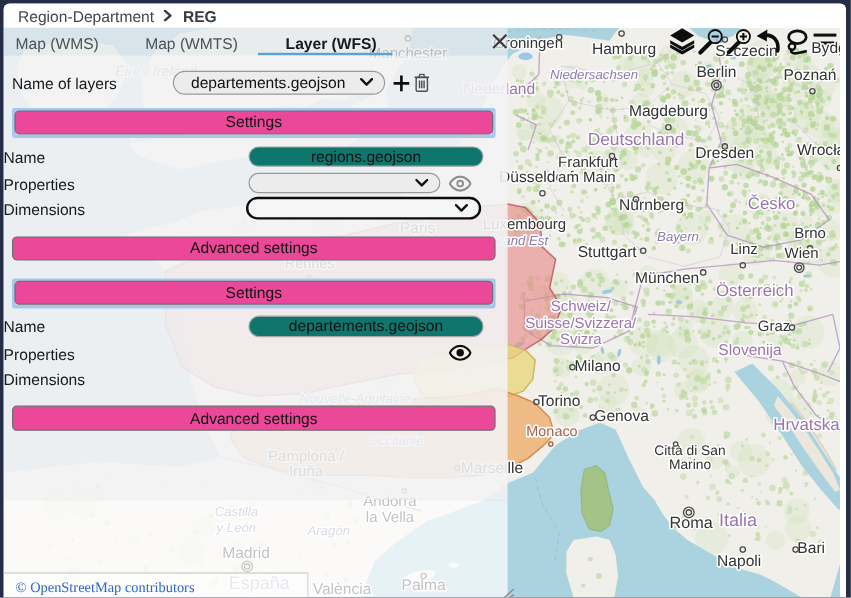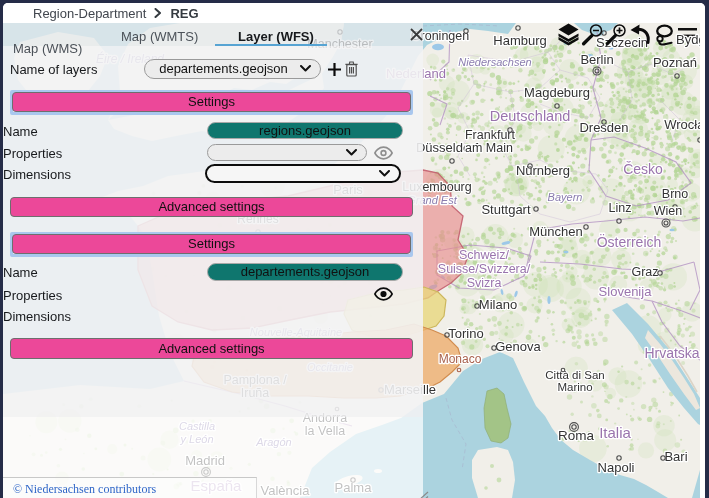--- a/index.html
+++ b/index.html
@@ -1,19 +1,19 @@
 <!DOCTYPE html>
 <html><head><meta charset="utf-8"><style>
 * { margin:0; padding:0; box-sizing:border-box; }
 html,body { width:709px; height:498px; overflow:hidden; }
 body { background:#252c48; font-family:"Liberation Sans",sans-serif; position:relative; }
 #win { position:absolute; left:3px; top:3px; width:702px; height:495px; background:#fff;
        border-radius:5px 5px 0 0; overflow:hidden; }
 #hdr { position:absolute; left:0; top:0; width:702px; height:20px; background:#fff;
-        display:flex; align-items:center; padding-left:30px; font-size:13px; color:#41464e; }
+        display:flex; align-items:center; padding-left:12px; font-size:13px; color:#41464e; }
 #hdr b { color:#343a40; }
 #hdr .sep { margin:0 8px; line-height:0; }
 #panel { position:absolute; left:0; top:20px; width:420px; height:475px; }
 #tabs { position:absolute; left:0; top:0; width:420px; height:23px; background:rgba(229,233,236,0.75);
          font-size:13px; color:#4b5158; }
 #tabs span { position:absolute; top:6px; }
 #tabs .act { color:#17191c; font-weight:700; }
 #ul { position:absolute; left:212px; top:21px; width:112px; height:2px; background:#57a4d3; }
 #closex { position:absolute; left:406px; top:4px; }
 #formbg { position:absolute; left:0; top:23px; width:420px; height:371px; background:rgba(243,243,244,0.89); }
@@ -2471,21 +2471,21 @@
 <rect x="677.5" y="34.6" width="19.5" height="2.7" fill="#101010"></rect>
 <text x="676" y="44" font-family="'Liberation Sans',sans-serif" font-size="13" fill="#333" stroke="#fff" stroke-width="2.6" paint-order="stroke" stroke-linejoin="round">Bydgoszcz</text>
 </svg></div>
   <div id="hdr">Region-Department<span class="sep"><svg width="8" height="10" viewBox="0 0 8 10">
           <polyline points="1.5,1 6,5 1.5,9" fill="none" stroke="#343a40" stroke-width="2" stroke-linecap="round" stroke-linejoin="round"></polyline>
         </svg></span><b>REG</b></div>
   <div id="panel">
     <div id="formbg"></div>
     <div id="lowbg"></div>
     <div id="tabs">
-      <span style="left:10px;margin-top:12px;">Map (WMS)</span>
+      <span style="left:10px;">Map (WMS)</span>
       <span style="left:118px;">Map (WMTS)</span>
       <span class="act" style="left:235px;">Layer (WFS)</span>
       <div id="ul"></div>
       <div id="closex"><svg width="15" height="15" viewBox="0 0 15 15">
             <line x1="2" y1="2" x2="13" y2="13" stroke="#3a3a3a" stroke-width="1.8"></line>
             <line x1="13" y1="2" x2="2" y2="13" stroke="#3a3a3a" stroke-width="1.8"></line>
           </svg></div>
     </div>
     <div class="lbl" style="top:39px;left:7px;">Name of layers</div>
     <div class="pill sel ctr" style="left:141px;top:36px;width:177px;height:20px;line-height:18px;padding-right:18px;">departements.geojson<span class="cv"><svg width="11" height="7" viewBox="0 0 11 7">
@@ -2537,18 +2537,18 @@
     <div class="pill inp" style="left:204px;top:240px;width:196px;height:18px;line-height:16px;">departements.geojson</div>
     <div class="lbl" style="top:265px;">Properties</div>
     <div class="ico" style="left:371px;top:264px;"><svg width="19" height="14" viewBox="0 0 19 14">
           <path d="M9.5,1.2 C4.8,1.2 1.6,5.2 0.9,7 C1.6,8.8 4.8,12.8 9.5,12.8 C14.2,12.8 17.4,8.8 18.1,7 C17.4,5.2 14.2,1.2 9.5,1.2 Z" fill="none" stroke="#0c0c0c" stroke-width="1.8"></path>
           <circle cx="9.5" cy="7" r="3.1" fill="#0c0c0c"></circle>
         </svg></div>
     <div class="lbl" style="top:286px;">Dimensions</div>
 
     <div class="btn" style="top:315px;height:21px;line-height:19px;">Advanced settings</div>
 
-    <div id="attrib">© Niedersachsen contributors</div>
+    <div id="attrib">© OpenStreetMap contributors</div>
     <div id="grip"><svg width="13" height="11" viewBox="0 0 13 11">
           <line x1="2" y1="10" x2="12" y2="1" stroke="#8a8a8a" stroke-width="1.2"></line>
           <line x1="7" y1="10" x2="12" y2="5.5" stroke="#8a8a8a" stroke-width="1.2"></line>
         </svg></div>
   </div>
 </div>
 </body></html>

